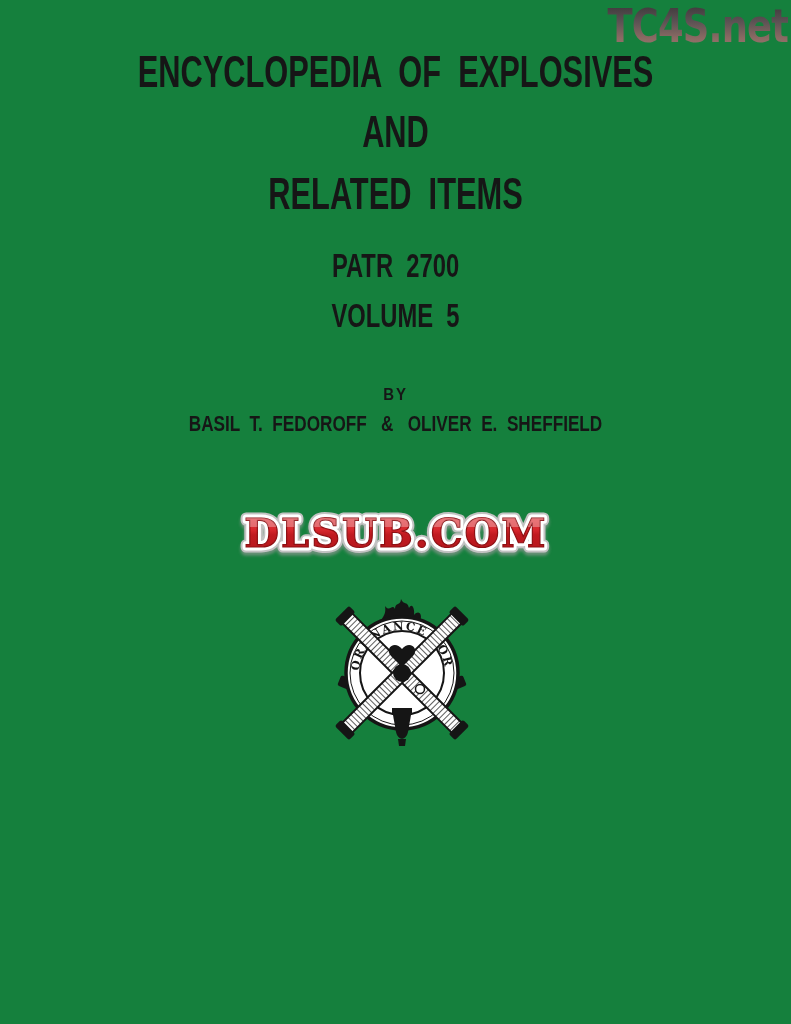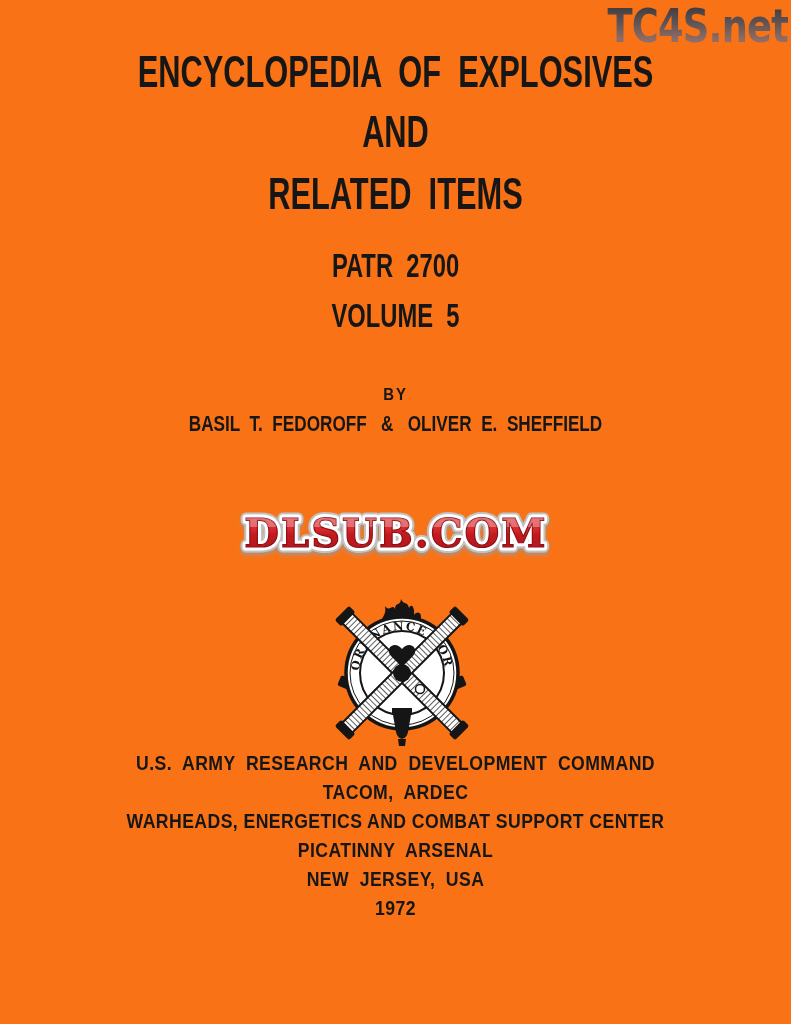--- a/index.html
+++ b/index.html
@@ -1,20 +1,20 @@
 <!DOCTYPE html>
 <html><head>
 <meta charset="utf-8">
 <style>
   html, body { margin: 0; padding: 0; background: #ffffff; }
   .page {
     position: relative;
     width: 791px;
     height: 1024px;
-    background: #f97316;
+    background: #15803d;
     overflow: hidden;
     font-family: "Liberation Sans", sans-serif;
     color: #141414;
   }
   .line {
     position: absolute;
     left: 0;
     width: 100%;
     text-align: center;
     white-space: pre;
@@ -142,28 +142,20 @@
       <circle cx="88" cy="92" r="4.5" fill="#ffffff" stroke="#151515" stroke-width="1.5"></circle>
 
       <g>
         <rect x="60" y="111" width="20" height="7" fill="#151515"></rect>
         <path d="M61,118 h18 l-3,17 c-2,9 -10,9 -12,0 z" fill="#151515"></path>
         <path d="M66,142 h8 l-1,7 h-6 z" fill="#151515"></path>
       </g>
     </svg>
   </div>
 
-  <div class="pub-block">
-    <div class="t-pub">U.S.  ARMY  RESEARCH  AND  DEVELOPMENT  COMMAND</div>
-    <div class="t-pub">TACOM,  ARDEC</div>
-    <div class="t-pub">WARHEADS, ENERGETICS AND COMBAT SUPPORT CENTER</div>
-    <div class="t-pub">PICATINNY  ARSENAL</div>
-    <div class="t-pub">NEW  JERSEY,  USA</div>
-    <div class="t-pub">1972</div>
-  </div>
 
   <div class="wm-bottom">
     <svg viewBox="0 0 300 48">
       <defs>
         <linearGradient id="txgrad" x1="0" y1="0" x2="0" y2="1">
           <stop offset="0" stop-color="#d4777a"></stop>
           <stop offset="0.5" stop-color="#c05a5e"></stop>
           <stop offset="1" stop-color="#b04a4f"></stop>
         </linearGradient>
         <filter id="txshadow" x="-20%" y="-20%" width="140%" height="160%">

